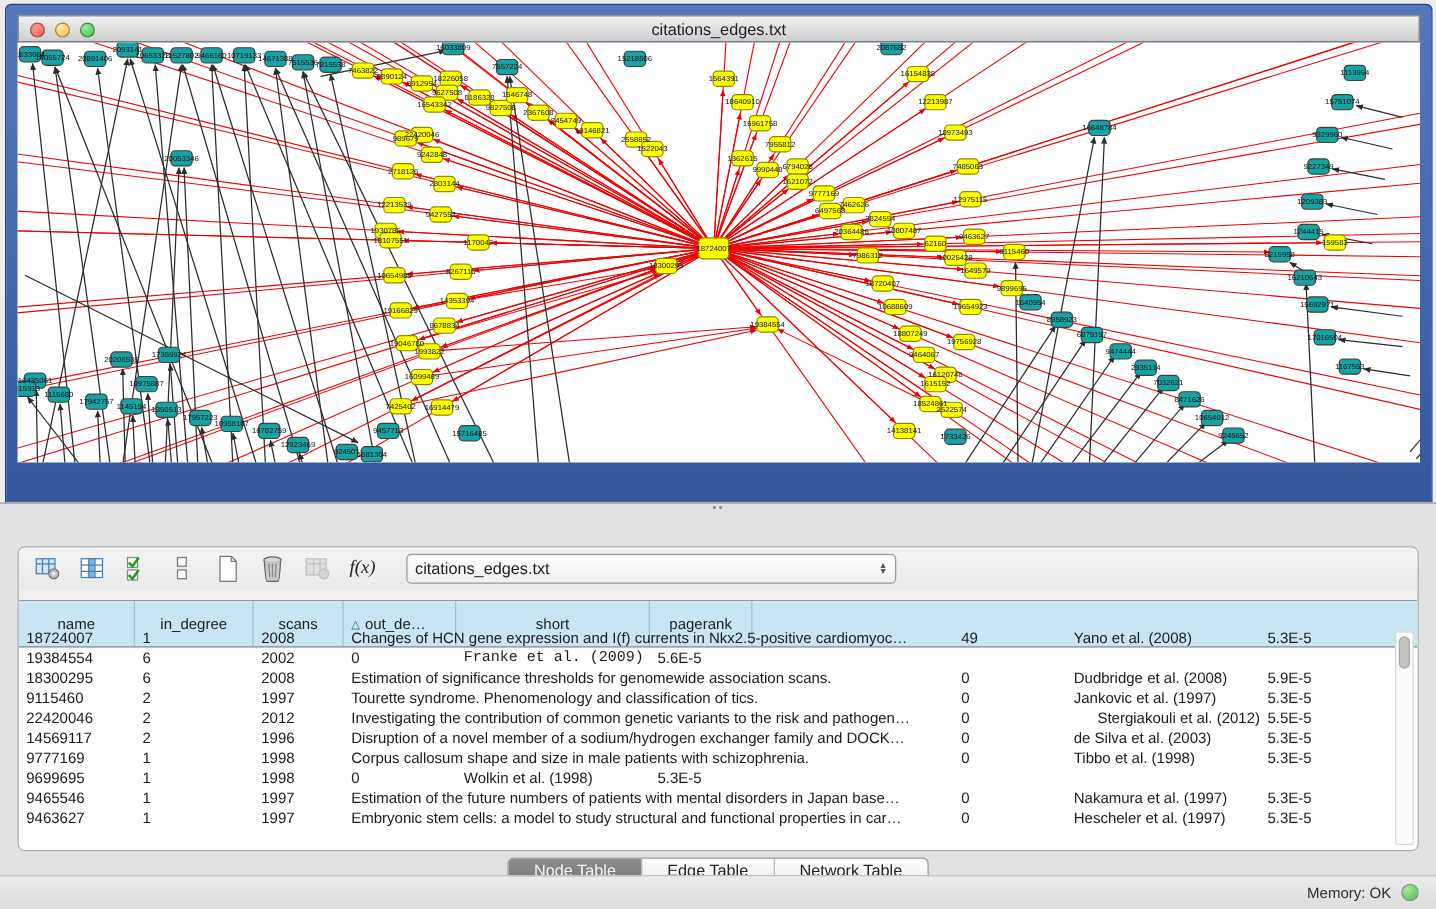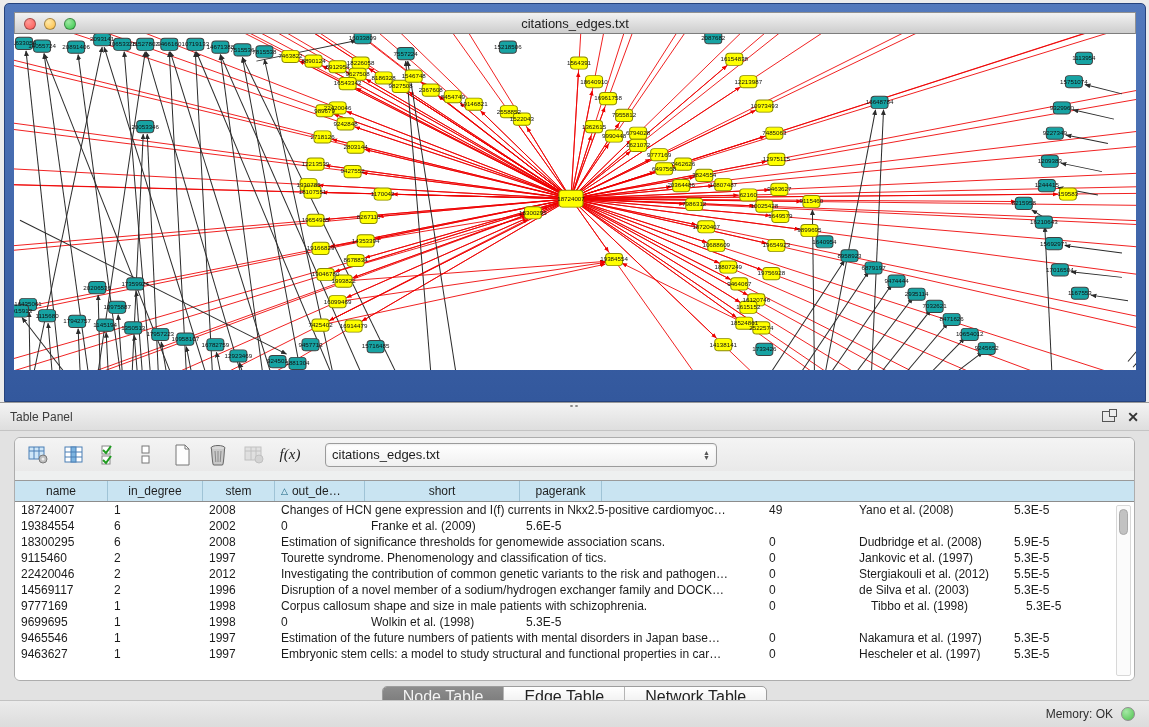--- a/index.html
+++ b/index.html
@@ -49,38 +49,38 @@
   .fx { font-size:15px; color:#222; font-family:"Liberation Serif", serif; font-style:italic; }
   .combo { margin-left:14px; width:392px; height:24px; background:linear-gradient(#ffffff,#f0f0f0);
     border:1px solid #9b9b9b; border-radius:4px; display:flex; align-items:center;
     padding:0 6px; box-shadow:inset 0 1px 2px rgba(0,0,0,.08); }
   .combo-text { flex:1; font-size:13px; color:#1c1c1c; }
   .spinner { display:flex; flex-direction:column; line-height:5px; font-size:7px; color:#555;
     padding-left:6px; }
 
   .grid { position:absolute; left:0; right:0; top:42px; bottom:0; background:#ffffff;
     border-top:1px solid #9a9a9a; }
-  .hdr-row { display:flex; height:21px; border-bottom:1px solid #8c8c8c; background:#c9e4f2;align-items:flex-end; }
+  .hdr-row { display:flex; height:37px; border-bottom:1px solid #8c8c8c; background:#c9e4f2;align-items:flex-end; }
   .hdr-cell { height:100%; display:flex; align-items:center; justify-content:center;
     font-size:12px; color:#1f1f1f; border-right:1px solid #9fc3d6; overflow:hidden; white-space:nowrap; }
   .hdr-cell.sorted { justify-content:flex-start; padding-left:6px; gap:4px; }
   .sort-tri { font-size:9px; color:#16607e; }
   .rows { position:absolute; left:0; right:26px; top:21px; bottom:0; overflow:hidden; }
   .t-row { display:flex; height:16px; align-items:center; }
   .t-cell { font-size:12px; color:#1b1b1b; padding-left:6px; white-space:nowrap; overflow:hidden; }
   .vscroll { position:absolute; right:3px; top:24px; bottom:4px; width:15px;
     background:#fbfbfb; border:1px solid #d8d8d8; border-radius:2px; }
   .vthumb { position:absolute; left:2px; top:3px; width:9px; height:26px; background:#c2c2c2;
     border:1px solid #a8a8a8; border-radius:5px; }
 
   .tabs-bar { position:absolute; left:0; right:0; top:283px; height:26px;
     display:flex; justify-content:center; }
   .seg { display:flex; border:1px solid #9d9d9d; border-radius:5px; overflow:hidden;
     height:21px; background:linear-gradient(#ffffff,#ededed); box-shadow:0 1px 1px rgba(0,0,0,.1); }
-  .seg-tab { padding:0 20px; display:flex; align-items:center; font-size:16px; color:#222;
+  .seg-tab { padding:0 20px; display:flex; align-items:center; font-size:13px; color:#222;
     border-right:1px solid #b5b5b5; }
   .seg-tab:last-child { border-right:none; }
   .seg-tab.selected { background:linear-gradient(#8d8d8d,#787878); color:#f4f4f4; }
 
   .status-bar { position:absolute; left:0; right:0; bottom:0; height:27px;
     background:linear-gradient(#ebebeb,#dcdcdc); border-top:1px solid #c2c2c2;
     display:flex; align-items:center; justify-content:flex-end; padding-right:14px; gap:8px; }
   .mem-label { font-size:12px; color:#2e2e2e; }
   .mem-dot { width:14px; height:14px; border-radius:50%;
     background:radial-gradient(circle at 35% 30%, #a5e8a5,#4fc34f); border:1px solid #8e8e8e; }
@@ -597,27 +597,20 @@
               <text x="297" y="385" text-anchor="middle" font-size="6.2px" fill="#111111" font-family="&quot;Liberation Sans&quot;, sans-serif">1881304</text>
               <text x="570" y="209" text-anchor="middle" font-size="6.2px" fill="#111111" font-family="&quot;Liberation Sans&quot;, sans-serif">18724007</text>
             </g>
         </svg>
       </div>
     </div>
   </div>
 
   <div class="table-panel">
     <div class="panel-grip"></div>
-    <div class="panel-titlebar">
-      <span class="panel-title">Table Panel</span>
-      <div class="panel-icons">
-        <div class="float-icon"></div>
-        <div class="close-icon">✕</div>
-      </div>
-    </div>
 
     <div class="panel-body">
       <div class="toolbar">
         <div class="tb-btn">
           <span>
             <svg width="22" height="22">
                 <rect x="2" y="3" width="15" height="12" fill="#cfe6f7" stroke="#4a7fb5"></rect>
                 <line x1="2" y1="7" x2="17" y2="7" stroke="#4a7fb5"></line>
                 <line x1="7" y1="3" x2="7" y2="15" stroke="#4a7fb5"></line>
                 <line x1="12" y1="3" x2="12" y2="15" stroke="#4a7fb5"></line>
@@ -698,21 +691,21 @@
 
       <div class="grid">
         <div class="hdr-row">
             <div class="hdr-cell" style="width: 93px;">
               <span>name</span>
             </div>
             <div class="hdr-cell" style="width: 95px;">
               <span>in_degree</span>
             </div>
             <div class="hdr-cell" style="width: 72px;">
-              <span>stem</span>
+              <span>scans</span>
             </div>
             <div class="hdr-cell sorted" style="width: 90px;">
               <span class="sort-tri">△</span>
               <span>out_de…</span>
             </div>
             <div class="hdr-cell" style="width: 155px;">
               <span>short</span>
             </div>
             <div class="hdr-cell" style="width: 82px;">
               <span>pagerank</span>
@@ -726,21 +719,21 @@
               <div class="t-cell" style="width: 488px;">Changes of HCN gene expression and I(f) currents in Nkx2.5-positive cardiomyoc…</div>
               <div class="t-cell" style="width: 90px;">49</div>
               <div class="t-cell" style="width: 155px;">Yano et al. (2008)</div>
               <div class="t-cell" style="width: 82px;">5.3E-5</div>
             </div>
             <div class="t-row">
               <div class="t-cell" style="width: 93px;">19384554</div>
               <div class="t-cell" style="width: 95px;">6</div>
               <div class="t-cell" style="width: 72px;">2002</div>
               <div class="t-cell" style="width: 90px;">0</div>
-              <div class="t-cell" style="width: 155px;">Franke et al. (2009)</div>
+              <div class="t-cell" style="width: 155px; font-family: Liberation Mono, monospace;">Franke et al. (2009)</div>
               <div class="t-cell" style="width: 82px;">5.6E-5</div>
             </div>
             <div class="t-row">
               <div class="t-cell" style="width: 93px;">18300295</div>
               <div class="t-cell" style="width: 95px;">6</div>
               <div class="t-cell" style="width: 72px;">2008</div>
               <div class="t-cell" style="width: 488px;">Estimation of significance thresholds for genomewide association scans.</div>
               <div class="t-cell" style="width: 90px;">0</div>
               <div class="t-cell" style="width: 155px;">Dudbridge et al. (2008)</div>
               <div class="t-cell" style="width: 82px;">5.9E-5</div>
@@ -753,39 +746,39 @@
               <div class="t-cell" style="width: 90px;">0</div>
               <div class="t-cell" style="width: 155px;">Jankovic et al. (1997)</div>
               <div class="t-cell" style="width: 82px;">5.3E-5</div>
             </div>
             <div class="t-row">
               <div class="t-cell" style="width: 93px;">22420046</div>
               <div class="t-cell" style="width: 95px;">2</div>
               <div class="t-cell" style="width: 72px;">2012</div>
               <div class="t-cell" style="width: 488px;">Investigating the contribution of common genetic variants to the risk and pathogen…</div>
               <div class="t-cell" style="width: 90px;">0</div>
-              <div class="t-cell" style="width: 155px;">Stergiakouli et al. (2012)</div>
+              <div class="t-cell" style="width: 155px; text-align: right;">Stergiakouli et al. (2012)</div>
               <div class="t-cell" style="width: 82px;">5.5E-5</div>
             </div>
             <div class="t-row">
               <div class="t-cell" style="width: 93px;">14569117</div>
               <div class="t-cell" style="width: 95px;">2</div>
               <div class="t-cell" style="width: 72px;">1996</div>
               <div class="t-cell" style="width: 488px;">Disruption of a novel member of a sodium/hydrogen exchanger family and DOCK…</div>
               <div class="t-cell" style="width: 90px;">0</div>
               <div class="t-cell" style="width: 155px;">de Silva et al. (2003)</div>
               <div class="t-cell" style="width: 82px;">5.3E-5</div>
             </div>
             <div class="t-row">
               <div class="t-cell" style="width: 93px;">9777169</div>
               <div class="t-cell" style="width: 95px;">1</div>
               <div class="t-cell" style="width: 72px;">1998</div>
               <div class="t-cell" style="width: 488px;">Corpus callosum shape and size in male patients with schizophrenia.</div>
               <div class="t-cell" style="width: 90px;">0</div>
-              <div class="t-cell" style="width: 155px; margin-left: 12px;">Tibbo et al. (1998)</div>
+              <div class="t-cell" style="width: 155px;">Tibbo et al. (1998)</div>
               <div class="t-cell" style="width: 82px;">5.3E-5</div>
             </div>
             <div class="t-row">
               <div class="t-cell" style="width: 93px;">9699695</div>
               <div class="t-cell" style="width: 95px;">1</div>
               <div class="t-cell" style="width: 72px;">1998</div>
               <div class="t-cell" style="width: 90px;">0</div>
               <div class="t-cell" style="width: 155px;">Wolkin et al. (1998)</div>
               <div class="t-cell" style="width: 82px;">5.3E-5</div>
             </div>

